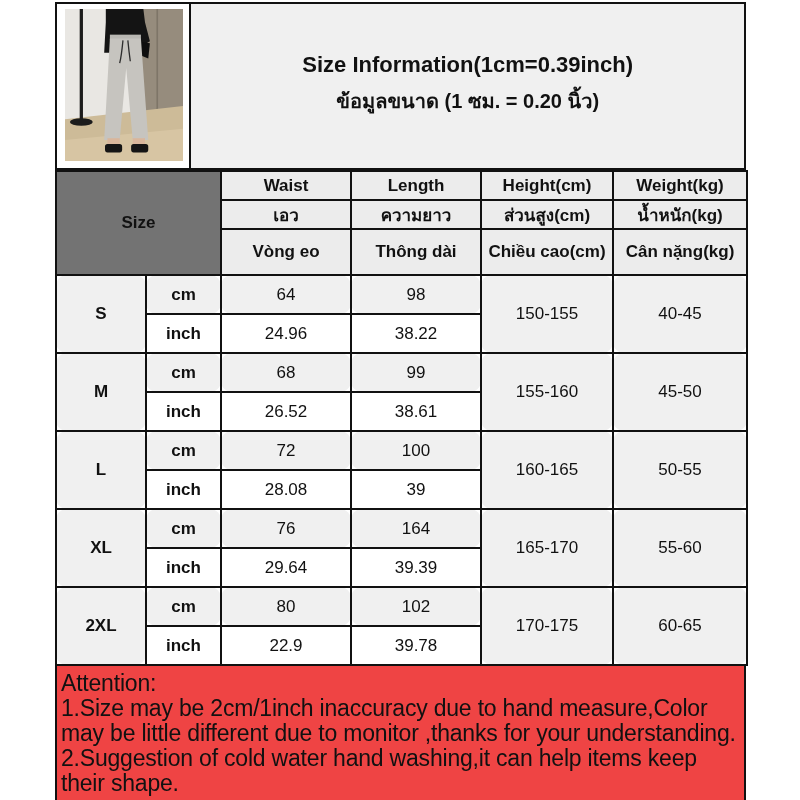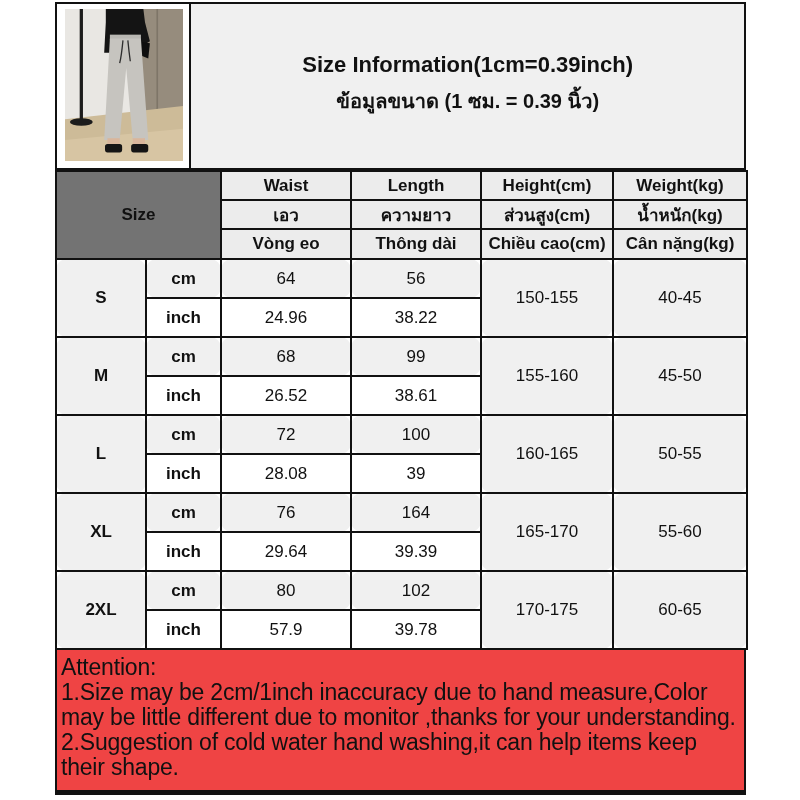--- a/index.html
+++ b/index.html
@@ -32,21 +32,21 @@
     border:2px solid #111; text-align:center; vertical-align:middle;
     font-size:17px; padding:0; overflow:hidden;
   }
   .col-size  { width:90px;  }
   .col-unit  { width:75px;  }
   .col-waist { width:130px; }
   .col-len   { width:130px; }
   .col-hgt   { width:132px; }
   .col-wgt   { width:134px; }
   tr.hdr-row    { height:29px; }
-  tr.hdr-row-l  { height:30px;margin-left:26px; }
+  tr.hdr-row-l  { height:46px;margin-left:26px; }
   tr.body-row   { height:39px; }
   .size-big   { background:#737373; font-size:30px; font-weight:700; }
   .hdr-cell   { background:#ececec; font-weight:700; }
   .size-label { background:#e2e2e2; font-size:19px; font-weight:700; }
   .unit-cell  { font-weight:700; }
   .row-cm  td { background:#f0f0f0;border-radius:11px; }
   .row-in .white-cell { background:#ffffff; }
   .merged     { background:#f0f0f0; }
   .grp-top td { border-top-width:3px; }
 
@@ -83,21 +83,21 @@
           <path d="M71,33 C70,42 69,50 67,57" stroke="#2d2d2d" stroke-width="1.6" fill="none"></path>
           <path d="M77,33 C78,42 79,49 80,55" stroke="#2d2d2d" stroke-width="1.6" fill="none"></path>
           <rect x="52" y="136" width="15" height="7" fill="#d9b69c"></rect>
           <rect x="83" y="136" width="15" height="7" fill="#d9b69c"></rect>
           <rect x="49" y="142" width="21" height="9" rx="3" fill="#151515"></rect>
           <rect x="81" y="142" width="21" height="9" rx="3" fill="#151515"></rect>
         </svg>
       </div>
       <div class="title-cell">
         <div class="title-en">Size Information(1cm=0.39inch)</div>
-        <div class="title-th">ข้อมูลขนาด (1 ซม. = 0.39 นิ้ว)</div>
+        <div class="title-th">ข้อมูลขนาด (1 ซม. = 0.20 นิ้ว)</div>
       </div>
     </div>
 
     <table class="size-table">
       <colgroup>
         <col class="col-size">
           <col class="col-unit">
           <col class="col-waist">
         <col class="col-len">
           <col class="col-hgt">
@@ -121,21 +121,21 @@
           <td class="hdr-cell">Vòng eo</td>
           <td class="hdr-cell">Thông dài</td>
           <td class="hdr-cell">Chiều cao(cm)</td>
           <td class="hdr-cell">Cân nặng(kg)</td>
         </tr>
 
         <tr class="body-row row-cm grp-top">
           <td class="size-label" rowspan="2">S</td>
           <td class="unit-cell">cm</td>
           <td>64</td>
-          <td>56</td>
+          <td>98</td>
           <td class="merged" rowspan="2">150-155</td>
           <td class="merged" rowspan="2">40-45</td>
         </tr>
         <tr class="body-row row-in">
           <td class="unit-cell white-cell">inch</td>
           <td class="white-cell">24.96</td>
           <td class="white-cell">38.22</td>
         </tr>
 
         <tr class="body-row row-cm grp-top">
@@ -183,21 +183,21 @@
         <tr class="body-row row-cm grp-top">
           <td class="size-label" rowspan="2">2XL</td>
           <td class="unit-cell">cm</td>
           <td>80</td>
           <td>102</td>
           <td class="merged" rowspan="2">170-175</td>
           <td class="merged" rowspan="2">60-65</td>
         </tr>
         <tr class="body-row row-in">
           <td class="unit-cell white-cell">inch</td>
-          <td class="white-cell">57.9</td>
+          <td class="white-cell">22.9</td>
           <td class="white-cell">39.78</td>
         </tr>
       </tbody>
     </table>
 
     <div class="attention-box">
       <p>Attention:</p>
       <p>1.Size may be 2cm/1inch inaccuracy due to hand measure,Color may be little different due to monitor ,thanks for your understanding.</p>
       <p>2.Suggestion of cold water hand washing,it can help items keep their shape.</p>
     </div>

